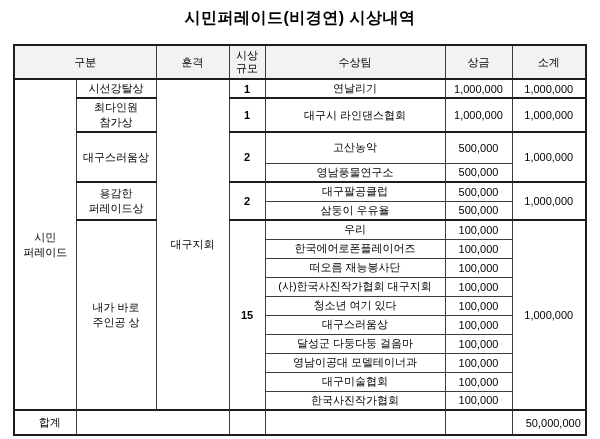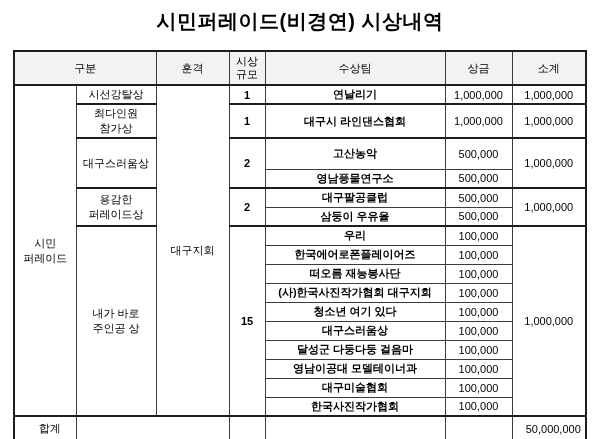--- a/index.html
+++ b/index.html
@@ -7,21 +7,21 @@
     padding: 0;
     background: #ffffff;
     width: 600px;
     height: 439px;
     font-family: "Liberation Sans", "DejaVu Sans", sans-serif;
     color: #000;
     overflow: hidden;
   }
   .page-title {
     text-align: center;
-    font-size: 20px;
+    font-size: 16px;
     font-weight: bold;
     padding-top: 8px;
     letter-spacing: 0.5px;
   }
   table.awards {
     border-collapse: collapse;
     table-layout: fixed;
     width: 572px;
     margin: 15px 8px 0 13px;
     border: 2px solid #1d1d1d;
@@ -36,21 +36,21 @@
     white-space: nowrap;
   }
   table.awards thead th {
     background: #f2f2f2;
     font-weight: normal;
     height: 30px;
     border-bottom: 2px solid #1d1d1d;
     line-height: 13px;
   }
   table.awards tbody tr { height: 19px; }
-  td.team  { font-weight: bold; }
+  td.team  { font-weight: normal; }
   td.scale { font-weight: bold; }
   td.money { text-align: right; padding-right: 4px; }
   td.sub-single { text-align: right; padding-right: 4px; }
   td.sub-merged { text-align: center; }
   tr.group-start td { border-top: 2px solid #1d1d1d; }
   tr.total-row td { border-top: 2px solid #1d1d1d; height: 21px; padding-left: 12px; }
   td.total-value { font-weight: normal; text-align: right; padding-right: 4px; }
   td.award-cell, td.category-cell, td.grade-cell { line-height: 15px; }
 </style>
 </head>

